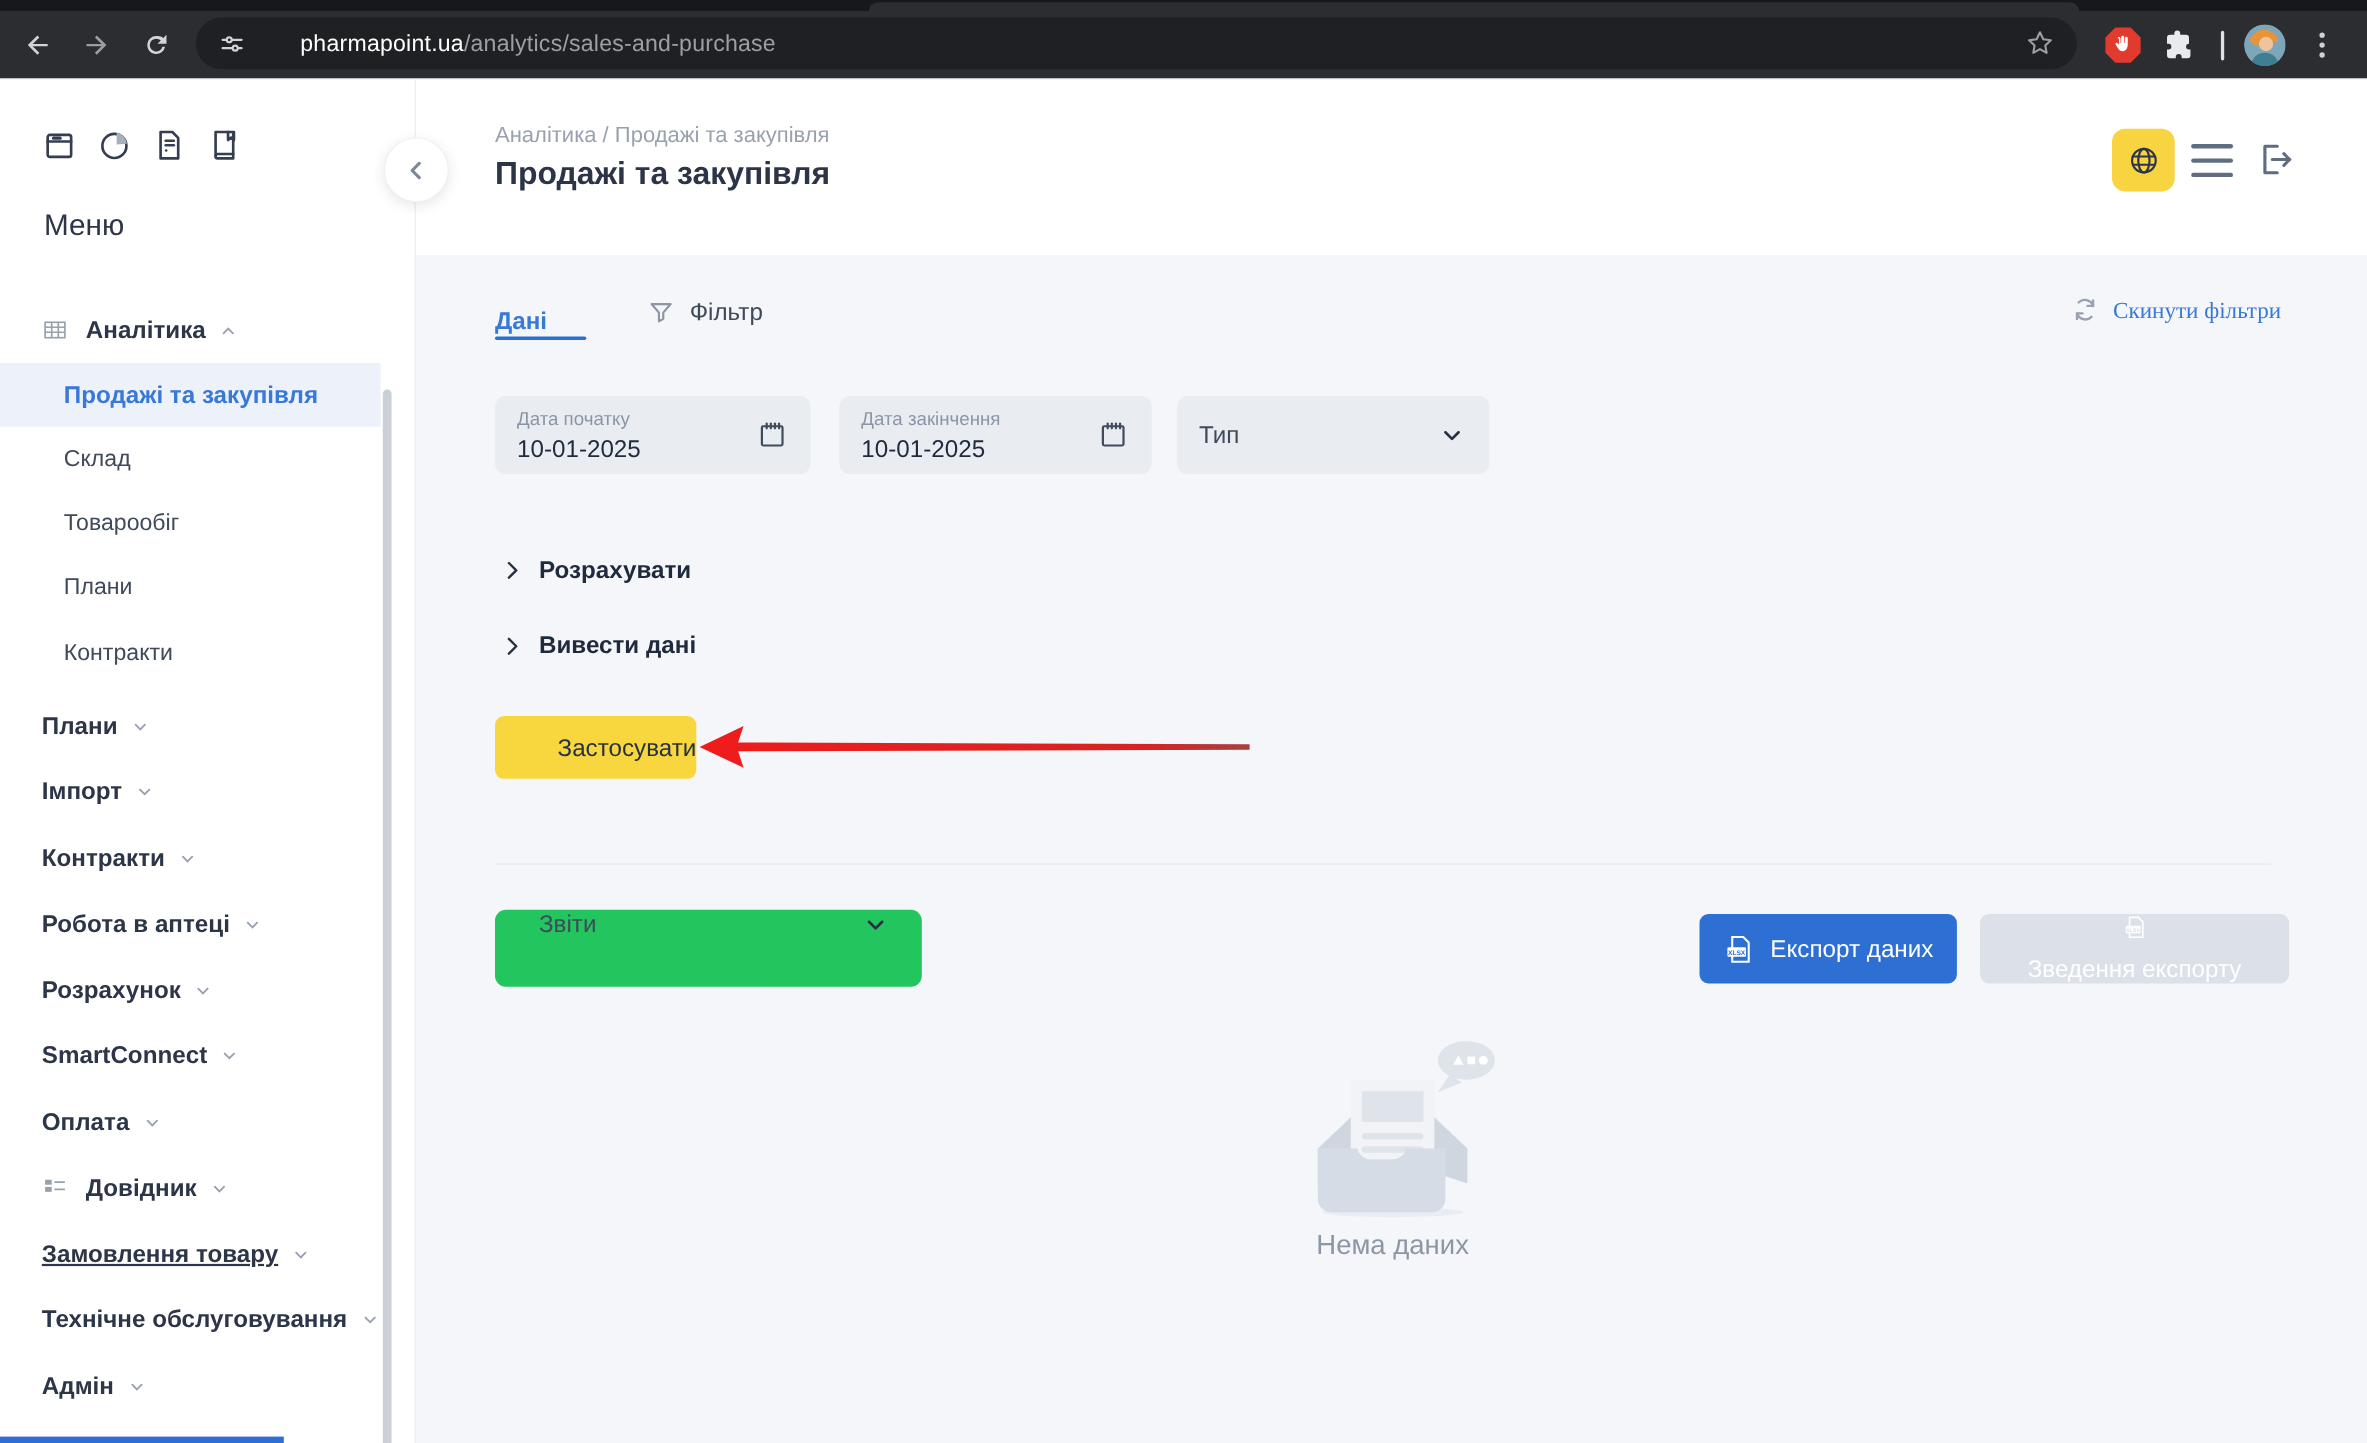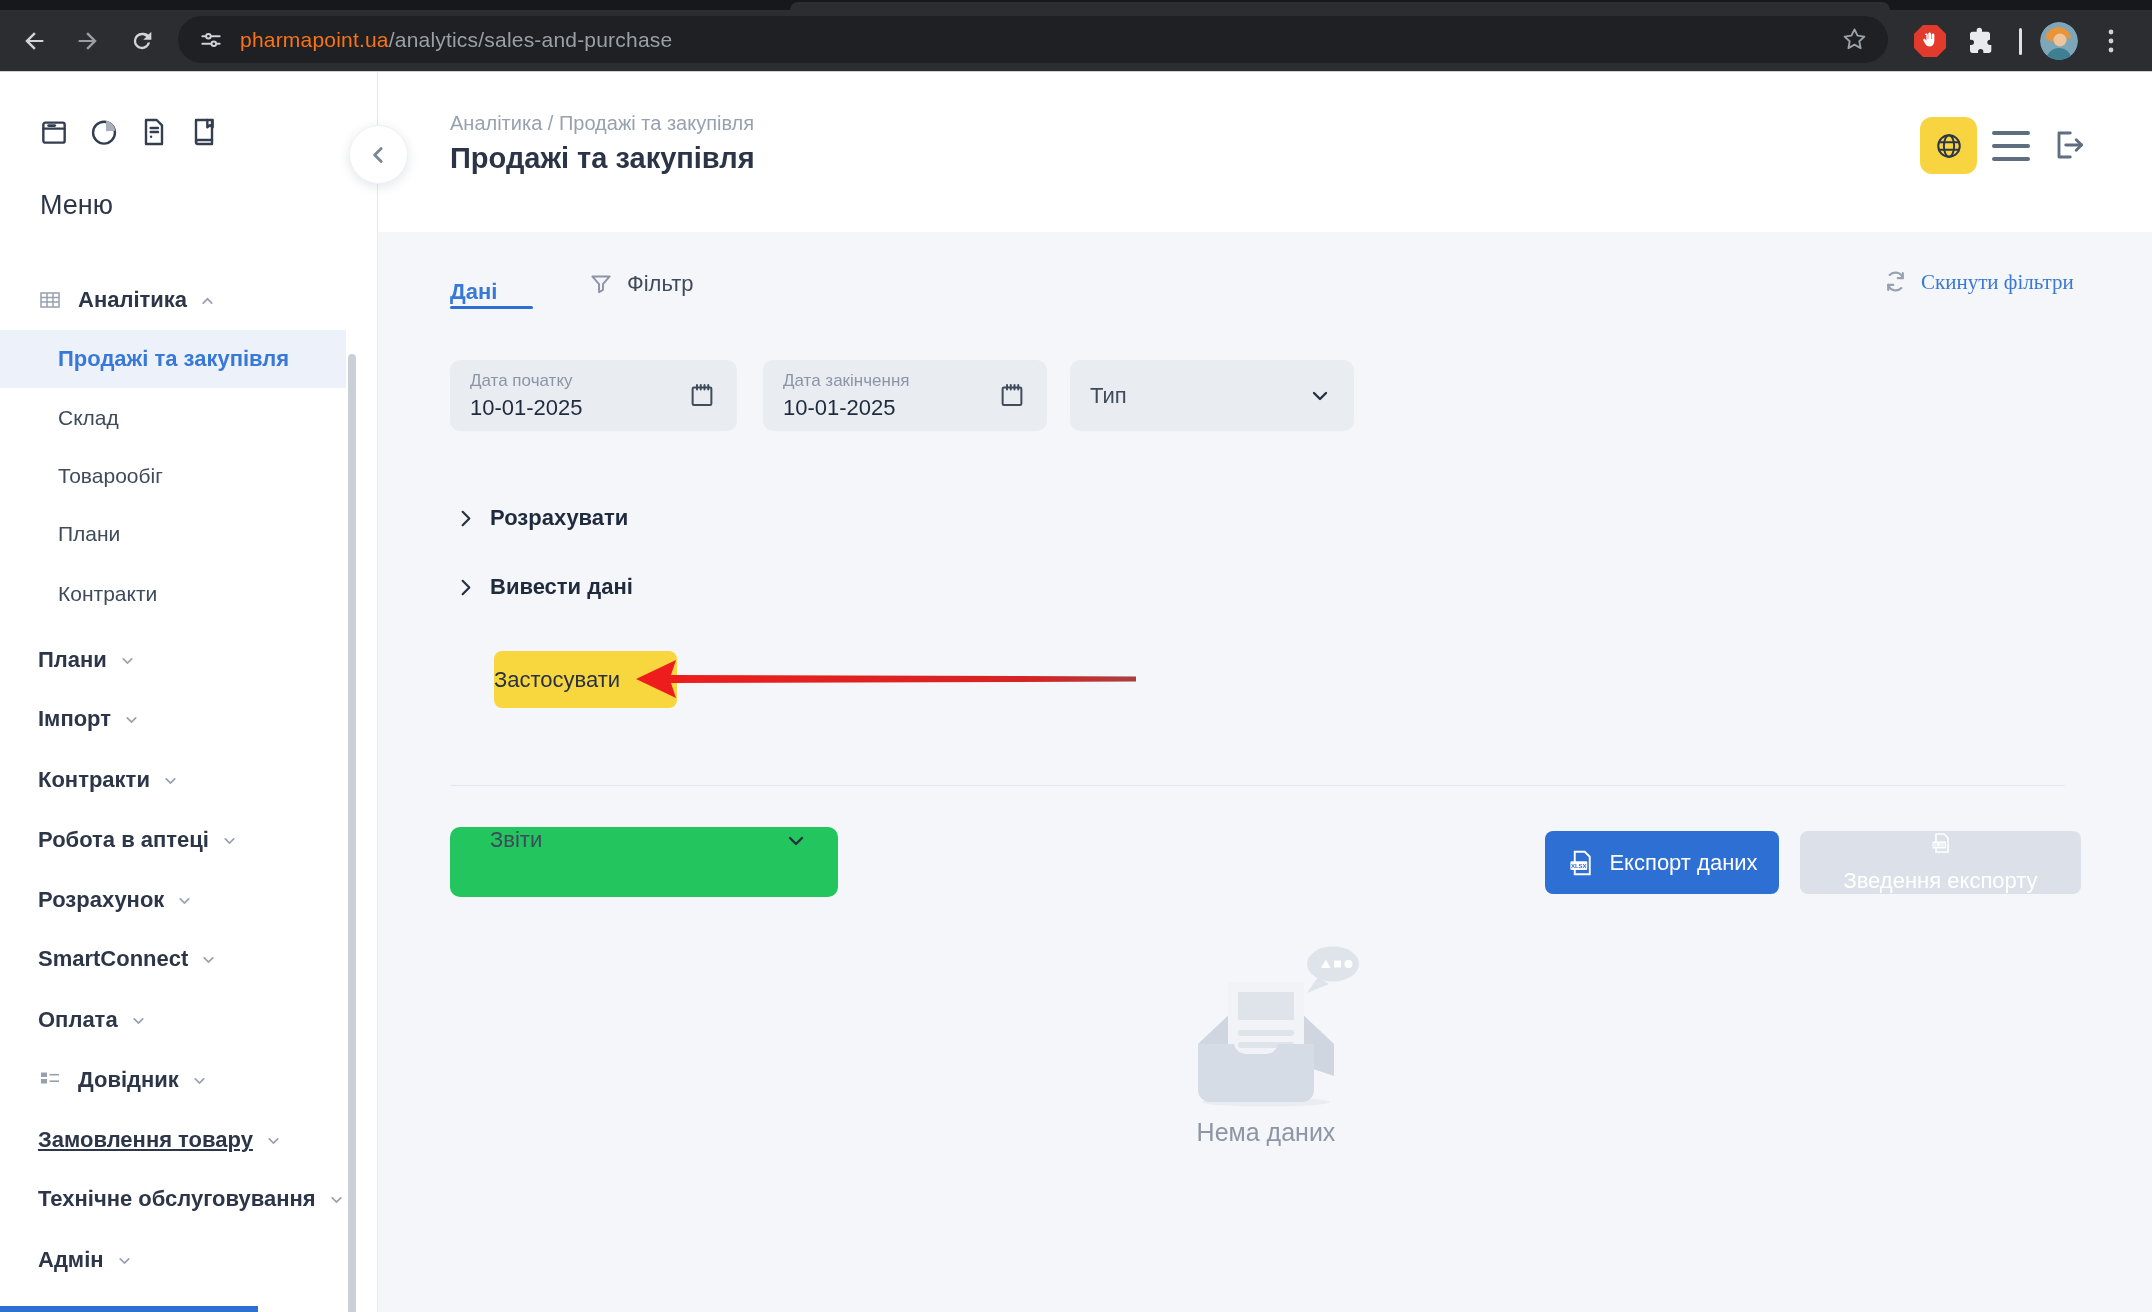--- a/index.html
+++ b/index.html
@@ -7,21 +7,21 @@
           font-family:"Liberation Sans","DejaVu Sans",sans-serif;color:#2c3648;}
   .abs{position:absolute;}
 
   
   .chrome{position:absolute;left:0;top:0;width:2152px;height:72px;background:#2b2d31;border-bottom:1px solid #cfd1d4;box-sizing:border-box;}
   .tabstrip{position:absolute;left:0;top:0;width:2152px;height:10px;background:#17181b;}
   .tab-remnant{position:absolute;left:790px;top:2px;width:1100px;height:8px;background:#2b2d31;border-radius:9px 9px 0 0;}
   .nav-btn{position:absolute;top:41px;transform:translateY(-50%);width:36px;height:36px;display:flex;align-items:center;justify-content:center;border-radius:50%;}
   .urlbar{position:absolute;left:178px;top:16px;width:1710px;height:47px;background:#1e2023;border-radius:24px;display:flex;align-items:center;padding:0 20px;box-sizing:border-box;}
   .url-text{font-size:21px;margin-left:16px;letter-spacing:.2px;white-space:nowrap;}
-  .url-domain{color:#f97316;}
+  .url-domain{color:#ffffff;margin-left:33px;}
   .url-path{color:#9aa0a6;}
   .star-wrap{margin-left:auto;display:flex;align-items:center;}
   .tb-icon{position:absolute;top:41px;transform:translateY(-50%);display:flex;align-items:center;justify-content:center;}
   .tb-sep{position:absolute;left:2019px;top:28px;width:3px;height:27px;background:#dfe1e5;border-radius:2px;}
   .avatar{position:absolute;left:2040px;top:22px;width:38px;height:38px;border-radius:50%;overflow:hidden;}
 
   
   .sidebar{position:absolute;left:0;top:72px;width:378px;height:1240px;background:#ffffff;border-right:1px solid #e7e9ee;box-sizing:border-box;}
   .sb-icons{position:absolute;left:38px;top:44px;display:flex;gap:18px;}
   .sb-heading{position:absolute;left:40px;top:118px;font-size:27px;font-weight:500;color:#2c3648;}
@@ -59,21 +59,21 @@
   .f-value{font-size:22px;color:#1f2a3d;margin-top:4px;}
   .f-cal{position:absolute;right:20px;top:20px;}
   .field-center{display:flex;align-items:center;}
   .f-single{font-size:22px;color:#3f4a5a;}
   .f-chev{position:absolute;right:20px;top:22px;}
 
   
   .section-row{position:absolute;left:455px;display:flex;align-items:center;gap:14px;}
   .section-label{font-size:22px;font-weight:700;color:#1f2a3d;}
   .apply-btn{position:absolute;left:450px;top:651px;width:183px;height:57px;background:#f8d73e;border-radius:8px;
-             display:flex;align-items:center;justify-content:flex-start;font-size:22px;font-weight:500;color:#273142;margin-left:44px;}
+             display:flex;align-items:center;justify-content:flex-end;font-size:22px;font-weight:500;color:#273142;}
   .red-arrow{position:absolute;left:630px;top:652px;}
 
   .h-divider{position:absolute;left:450px;top:785px;width:1615px;height:1px;background:#e3e6ec;}
 
   
   .reports-select{position:absolute;left:450px;top:827px;width:388px;height:70px;background:#22c55e;border-radius:10px;display:flex;align-items:flex-start;padding:0 28px 0 40px;box-sizing:border-box;}
   .reports-label{font-size:22px;color:#3f4a5a;}
   .reports-chev{margin-left:auto;display:flex;}
   .btn{position:absolute;top:831px;height:63px;border-radius:8px;display:flex;align-items:center;justify-content:center;gap:13px;font-size:22px;font-weight:500;color:#ffffff;box-sizing:border-box;}
   .btn-blue{background:#2e6fd4;}

